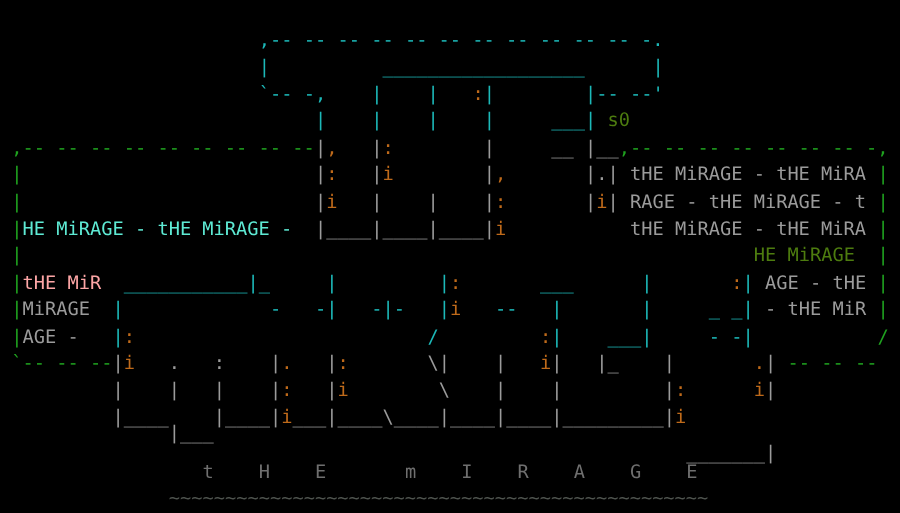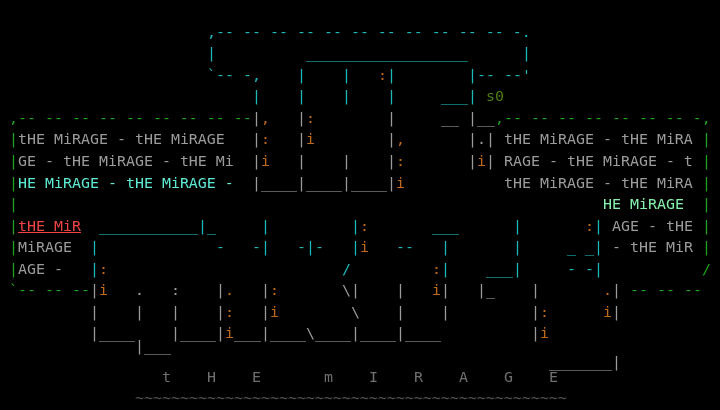--- a/index.html
+++ b/index.html
@@ -72,36 +72,34 @@
         <span class="seg" style="left: 261px; color: rgb(191, 106, 26);">,</span>
         <span class="seg" style="left: 297px; color: rgb(155, 155, 155);">|</span>
         <span class="seg" style="left: 306px; color: rgb(191, 106, 26);">:</span>
         <span class="seg" style="left: 387px; color: rgb(155, 155, 155);">|</span>
         <span class="seg" style="left: 441px; color: rgb(155, 155, 155);">__</span>
         <span class="seg" style="left: 468px; color: rgb(155, 155, 155);">|__</span>
         <span class="seg" style="left: 495px; color: rgb(31, 162, 31);">,-- -- -- -- -- -- -- -,</span>
       </div>
       <div class="art-row">
         <span class="seg" style="left: 9px; color: rgb(31, 162, 31);">|</span>
-        <span class="seg" style="left: 18px; color: rgb(155, 155, 155);">tHE MiRAGE - tHE MiRAGE</span>
         <span class="seg" style="left: 252px; color: rgb(155, 155, 155);">|</span>
         <span class="seg" style="left: 261px; color: rgb(191, 106, 26);">:</span>
         <span class="seg" style="left: 297px; color: rgb(155, 155, 155);">|</span>
         <span class="seg" style="left: 306px; color: rgb(191, 106, 26);">i</span>
         <span class="seg" style="left: 387px; color: rgb(155, 155, 155);">|</span>
         <span class="seg" style="left: 396px; color: rgb(191, 106, 26);">,</span>
         <span class="seg" style="left: 468px; color: rgb(155, 155, 155);">|</span>
         <span class="seg" style="left: 477px; color: rgb(155, 155, 155);">.</span>
         <span class="seg" style="left: 486px; color: rgb(155, 155, 155);">|</span>
         <span class="seg" style="left: 504px; color: rgb(155, 155, 155);">tHE MiRAGE - tHE MiRA</span>
         <span class="seg" style="left: 702px; color: rgb(31, 162, 31);">|</span>
       </div>
       <div class="art-row">
         <span class="seg" style="left: 9px; color: rgb(31, 162, 31);">|</span>
-        <span class="seg" style="left: 18px; color: rgb(155, 155, 155);">GE - tHE MiRAGE - tHE Mi</span>
         <span class="seg" style="left: 252px; color: rgb(155, 155, 155);">|</span>
         <span class="seg" style="left: 261px; color: rgb(191, 106, 26);">i</span>
         <span class="seg" style="left: 297px; color: rgb(155, 155, 155);">|</span>
         <span class="seg" style="left: 342px; color: rgb(155, 155, 155);">|</span>
         <span class="seg" style="left: 387px; color: rgb(155, 155, 155);">|</span>
         <span class="seg" style="left: 396px; color: rgb(191, 106, 26);">:</span>
         <span class="seg" style="left: 468px; color: rgb(155, 155, 155);">|</span>
         <span class="seg" style="left: 477px; color: rgb(191, 106, 26);">i</span>
         <span class="seg" style="left: 486px; color: rgb(155, 155, 155);">|</span>
         <span class="seg" style="left: 504px; color: rgb(155, 155, 155);">RAGE - tHE MiRAGE - t</span>
@@ -113,26 +111,26 @@
         <span class="seg" style="left: 252px; color: rgb(155, 155, 155);">|____</span>
         <span class="seg" style="left: 297px; color: rgb(155, 155, 155);">|____</span>
         <span class="seg" style="left: 342px; color: rgb(155, 155, 155);">|____</span>
         <span class="seg" style="left: 387px; color: rgb(155, 155, 155);">|</span>
         <span class="seg" style="left: 396px; color: rgb(191, 106, 26);">i</span>
         <span class="seg" style="left: 504px; color: rgb(155, 155, 155);">tHE MiRAGE - tHE MiRA</span>
         <span class="seg" style="left: 702px; color: rgb(31, 162, 31);">|</span>
       </div>
       <div class="art-row">
         <span class="seg" style="left: 9px; color: rgb(31, 162, 31);">|</span>
-        <span class="seg" style="left: 603px; color: #86efac;">HE MiRAGE</span>
-        <span class="seg" style="left: 702px; color: rgb(31, 162, 31);">|</span>
-      </div>
-      <div class="art-row">
-        <span class="seg" style="left: 9px; color: rgb(31, 162, 31);">|</span>
-        <span class="seg" style="left: 18px; color: #ef4444; text-decoration: underline;">tHE MiR</span>
+        <span class="seg" style="left: 603px; color: #4d7c0f;">HE MiRAGE</span>
+        <span class="seg" style="left: 702px; color: rgb(31, 162, 31);">|</span>
+      </div>
+      <div class="art-row">
+        <span class="seg" style="left: 9px; color: rgb(31, 162, 31);">|</span>
+        <span class="seg" style="left: 18px; color: #fca5a5;">tHE MiR</span>
         <span class="seg" style="left: 99px; color: rgb(28, 184, 184);">___________|_</span>
         <span class="seg" style="left: 261px; color: rgb(28, 184, 184);">|</span>
         <span class="seg" style="left: 351px; color: rgb(28, 184, 184);">|</span>
         <span class="seg" style="left: 360px; color: rgb(191, 106, 26);">:</span>
         <span class="seg" style="left: 432px; color: rgb(28, 184, 184);">___</span>
         <span class="seg" style="left: 513px; color: rgb(28, 184, 184);">|</span>
         <span class="seg" style="left: 585px; color: rgb(191, 106, 26);">:</span>
         <span class="seg" style="left: 594px; color: rgb(28, 184, 184);">|</span>
         <span class="seg" style="left: 612px; color: rgb(155, 155, 155);">AGE - tHE</span>
         <span class="seg" style="left: 702px; color: rgb(31, 162, 31);">|</span>
@@ -207,20 +205,21 @@
         <span class="seg" style="left: 90px; color: rgb(155, 155, 155);">|____</span>
         <span class="seg" style="left: 135px; color: rgb(155, 155, 155); margin-top: 13px;">|___</span>
         <span class="seg" style="left: 171px; color: rgb(155, 155, 155);">|____</span>
         <span class="seg" style="left: 216px; color: rgb(155, 155, 155);">|</span>
         <span class="seg" style="left: 225px; color: rgb(191, 106, 26);">i</span>
         <span class="seg" style="left: 234px; color: rgb(155, 155, 155);">___</span>
         <span class="seg" style="left: 261px; color: rgb(155, 155, 155);">|____</span>
         <span class="seg" style="left: 306px; color: rgb(155, 155, 155);">\____</span>
         <span class="seg" style="left: 351px; color: rgb(155, 155, 155);">|____</span>
         <span class="seg" style="left: 396px; color: rgb(155, 155, 155);">|____</span>
+        <span class="seg" style="left: 441px; color: rgb(155, 155, 155);">|_________</span>
         <span class="seg" style="left: 531px; color: rgb(155, 155, 155);">|</span>
         <span class="seg" style="left: 540px; color: rgb(191, 106, 26);">i</span>
         <span class="seg" style="left: 549px; color: rgb(155, 155, 155); margin-top: 29px;">_______|</span>
       </div>
       <div class="art-row"></div>
       <div class="art-row">
         <span class="seg" style="left: 162px; color: rgb(111, 111, 111);">t</span>
         <span class="seg" style="left: 207px; color: rgb(111, 111, 111);">H</span>
         <span class="seg" style="left: 252px; color: rgb(111, 111, 111);">E</span>
         <span class="seg" style="left: 324px; color: rgb(111, 111, 111);">m</span>

